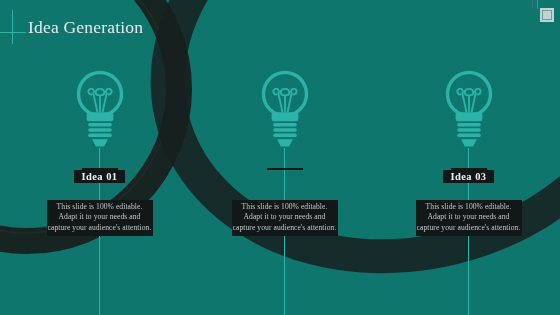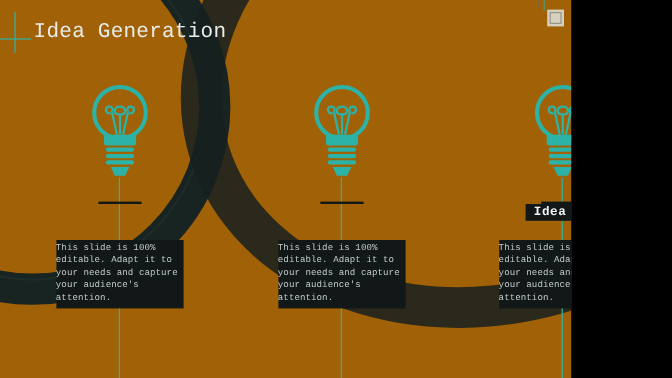--- a/index.html
+++ b/index.html
@@ -2,25 +2,25 @@
 <html><head>
 <meta charset="utf-8">
 <style>
   html, body {
     margin: 0;
     padding: 0;
     background: #000;
   }
   .slide {
     position: relative;
-    width: 476px;
+    width: 560px;
     height: 315px;
-    background: #a16207;
+    background: #0f766e;
     overflow: hidden;
-    font-family: Liberation Mono, monospace;
+    font-family: Liberation Serif, serif;
   }
 
   
   .bg-arc-outer {
     position: absolute;
     left: -138px;
     top: -76px;
     width: 330px;
     height: 330px;
     border-radius: 50%;
@@ -194,21 +194,21 @@
     background: #111817;
     padding: 1px 7px;
     display: inline-block;
   }
   .idea-body {
     position: absolute;
     left: 50%;
     margin-left: -53px;
     top: 200px;
     width: 106px;
-    text-align: left;
+    text-align: center;
     color: #c3cbca;
     font-size: 7.6px;
     line-height: 10.4px;
     letter-spacing: .06px;
     background: #111817;
     padding: 2px 0 3px 0;
   }
 </style>
 </head>
 <body>
@@ -251,20 +251,23 @@
           </g>
           <g fill="#2bb3a8">
             <path d="M15.8 46.2 H38.2 a2.2 2.2 0 0 1 2.2 2.2 v4.6 a2.2 2.2 0 0 1 -2.2 2.2 H15.8 a2.2 2.2 0 0 1 -2.2 -2.2 v-4.6 a2.2 2.2 0 0 1 2.2 -2.2 Z"></path>
             <rect x="15.2" y="57" width="23.6" height="3.5" rx="1.7"></rect>
             <rect x="15.2" y="62.3" width="23.6" height="3.5" rx="1.7"></rect>
             <rect x="15.2" y="67.6" width="23.6" height="3.5" rx="1.7"></rect>
             <path d="M19.2 73.2 H34.8 L31.2 80.4 H22.8 Z"></path>
           </g>
         </svg>
       </div>
+      <div class="idea-label">
+        <span class="lbl-bg">Idea 01</span>
+      </div>
       <div class="idea-body">This slide is 100% editable. Adapt it to your needs and capture your audience's attention.</div>
     </div>
 
     <div class="col col-1">
       <div class="spine"></div>
       <div class="spine-gap gap-label"></div>
       <div class="bulb">
         <svg width="54" height="84" viewBox="0 0 54 84">
           <g fill="none" stroke="#2bb3a8" stroke-width="3.4">
             <circle cx="27" cy="28" r="21.5"></circle>

